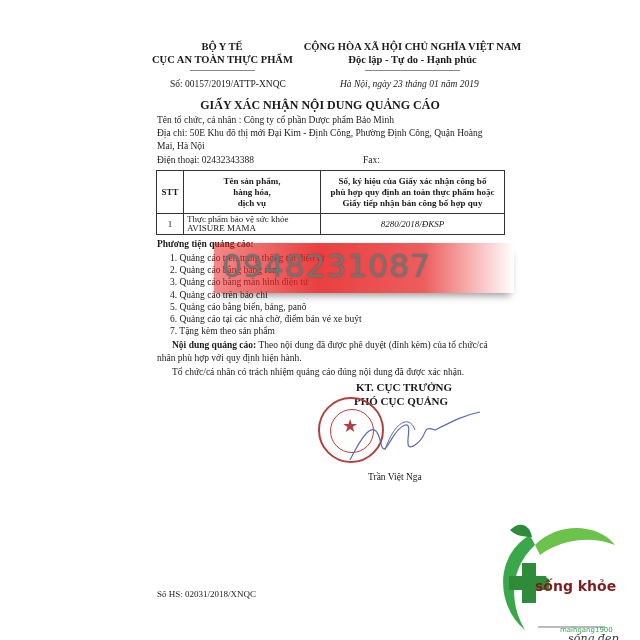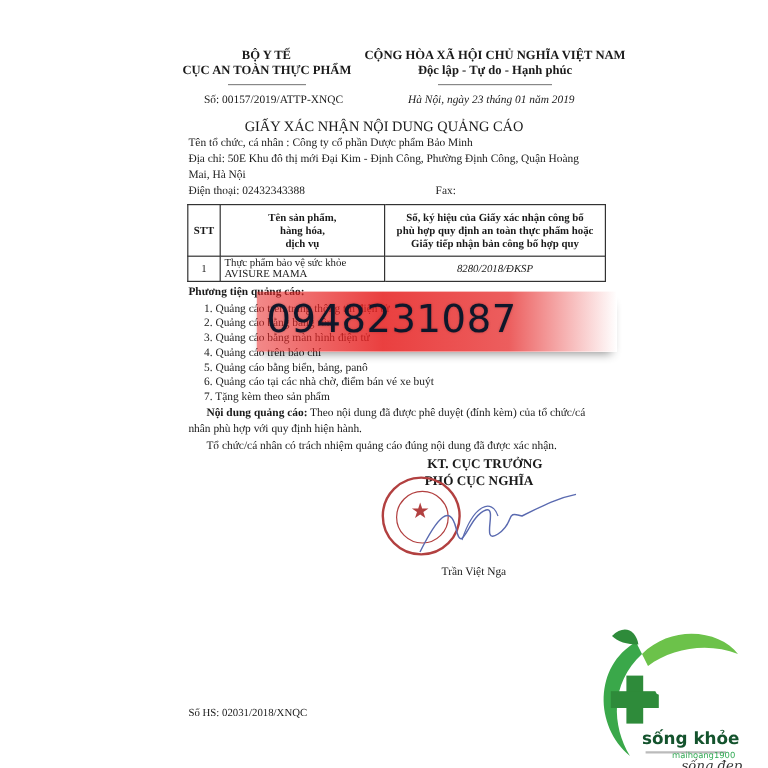--- a/index.html
+++ b/index.html
@@ -5,41 +5,41 @@
     html,body{margin:0;padding:0;}
     body{width:640px;height:640px;background:#ffffff;position:relative;overflow:hidden;
       font-family:"Liberation Serif","DejaVu Serif",serif;color:#1a1a1a;}
     .doc{position:absolute;left:0;top:0;width:640px;height:484px;}
     .abs{position:absolute;white-space:nowrap;}
     .hdr-left{left:152px;top:40px;width:140px;text-align:center;font-weight:bold;font-size:10.5px;line-height:13px;}
     .hdr-right{left:300px;top:40px;width:225px;text-align:center;font-weight:bold;font-size:10.5px;line-height:13px;}
     .rule{position:absolute;height:0;border-top:1px solid #888;}
     .so{left:170px;top:79px;font-size:9.5px;}
     .date{left:340px;top:79px;font-size:9.5px;font-style:italic;}
-    .title{left:0;width:640px;top:98px;text-align:center;font-weight:normal;font-size:12px;}
+    .title{left:0;width:640px;top:98px;text-align:center;font-weight:bold;font-size:12px;}
     .line{font-size:9.5px;left:157px;}
     table.prod{position:absolute;left:156px;top:170px;width:349px;border-collapse:collapse;font-size:9px;}
     table.prod td,table.prod th{border:1px solid #333;padding:1px 3px;vertical-align:middle;}
     table.prod th{font-weight:bold;text-align:center;line-height:11px;height:40px;}
     table.prod td{height:16px;line-height:9px;}
     .bold{font-weight:bold;}
     .list{position:absolute;left:170px;top:252px;font-size:9.5px;line-height:12.2px;}
     .para{font-size:9.5px;}
     .sign{font-weight:bold;font-size:11px;}
     .stamp{position:absolute;left:318px;top:397px;width:66px;height:66px;border-radius:50%;
       border:2px solid #b24040;box-sizing:border-box;}
     .stamp .inner{position:absolute;left:10px;top:10px;width:42px;height:42px;border-radius:50%;border:1.2px solid #b24040;}
     .stamp .star{position:absolute;left:22px;top:16px;font-size:18px;color:#b24040;}
     .banner{position:absolute;left:214px;top:243px;width:300px;height:50px;
       background:linear-gradient(90deg,rgba(232,40,40,0.55) 0%,rgba(230,30,30,0.85) 35%,rgba(230,40,40,0.75) 70%,rgba(255,255,255,0) 100%);
       box-shadow:0 6px 8px -4px rgba(0,0,0,0.45);}
-    .phone{position:absolute;left:222px;top:247px;font-family:"DejaVu Sans",sans-serif;font-size:32px;color:#0f172a;letter-spacing:0.5px;
+    .phone{position:absolute;left:222px;top:247px;font-family:"DejaVu Sans",sans-serif;font-size:32px;color:#737373;letter-spacing:0.5px;
       text-shadow:0 0 2px rgba(0,0,0,0.25);}
     .logo{position:absolute;left:490px;top:505px;width:150px;height:135px;}
-    .brand1{position:absolute;left:535px;top:608px;font-family:"DejaVu Sans",sans-serif;font-weight:bold;font-size:14px;color:#14532d;text-align:center;}
+    .brand1{position:absolute;left:535px;top:578px;font-family:"DejaVu Sans",sans-serif;font-weight:bold;font-size:14px;color:#7f1d1d;text-align:center;}
     .brand2{position:absolute;left:568px;top:598px;font-family:"DejaVu Serif",serif;font-style:italic;font-size:11px;color:#333;margin-top:34px;}
     .wm{position:absolute;left:560px;top:626px;font-family:"DejaVu Sans",sans-serif;font-size:7px;color:#33aa55;}
   </style>
 </head>
 <body>
 
 <div class="doc">
 
   <div class="abs hdr-left">
     <div>BỘ Y TẾ</div>
@@ -98,21 +98,21 @@
     <div>7. Tặng kèm theo sản phẩm</div>
   </div>
 
   <div class="abs para" style="left:172px;top:340px;">
     <span class="bold">Nội dung quảng cáo:</span><span> Theo nội dung đã được phê duyệt (đính kèm) của tổ chức/cá</span>
   </div>
   <div class="abs para" style="left:157px;top:353px;">nhân phù hợp với quy định hiện hành.</div>
   <div class="abs para" style="left:172px;top:367px;">Tổ chức/cá nhân có trách nhiệm quảng cáo đúng nội dung đã được xác nhận.</div>
 
   <div class="abs sign" style="left:356px;top:381px;">KT. CỤC TRƯỞNG</div>
-  <div class="abs sign" style="left:354px;top:395px;">PHÓ CỤC NGHĨA</div>
+  <div class="abs sign" style="left:354px;top:395px;">PHÓ CỤC QUẢNG</div>
 
   <div class="stamp">
     <div class="inner"></div>
     <div class="star">★</div>
   </div>
   <svg style="position:absolute;left:345px;top:410px;" width="140" height="60">
     <path d="M5 50 C 20 20, 30 10, 35 30 C 40 55, 45 20, 60 15 C 70 12, 55 45, 70 35 C 85 25, 75 15, 90 20 C 110 10, 120 5, 135 2" stroke="#5a6ab0" stroke-width="1.2" fill="none"></path>
     <path d="M40 40 C 50 10, 65 5, 70 20" stroke="#5a6ab0" stroke-width="1" fill="none"></path>
   </svg>
 

